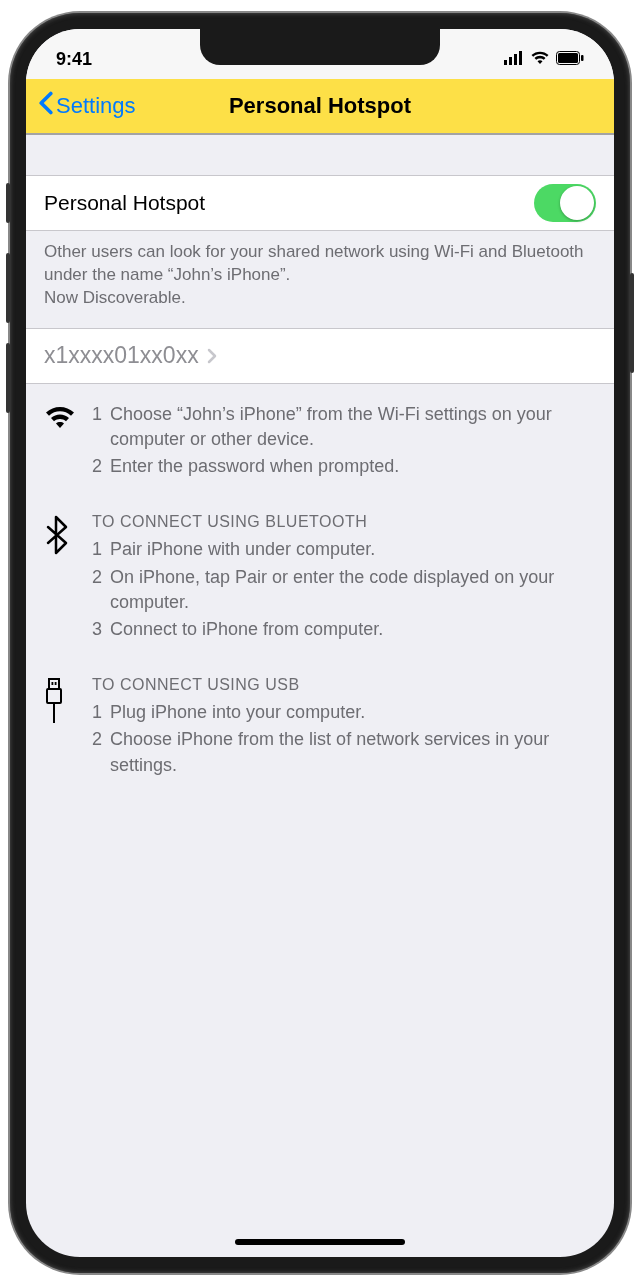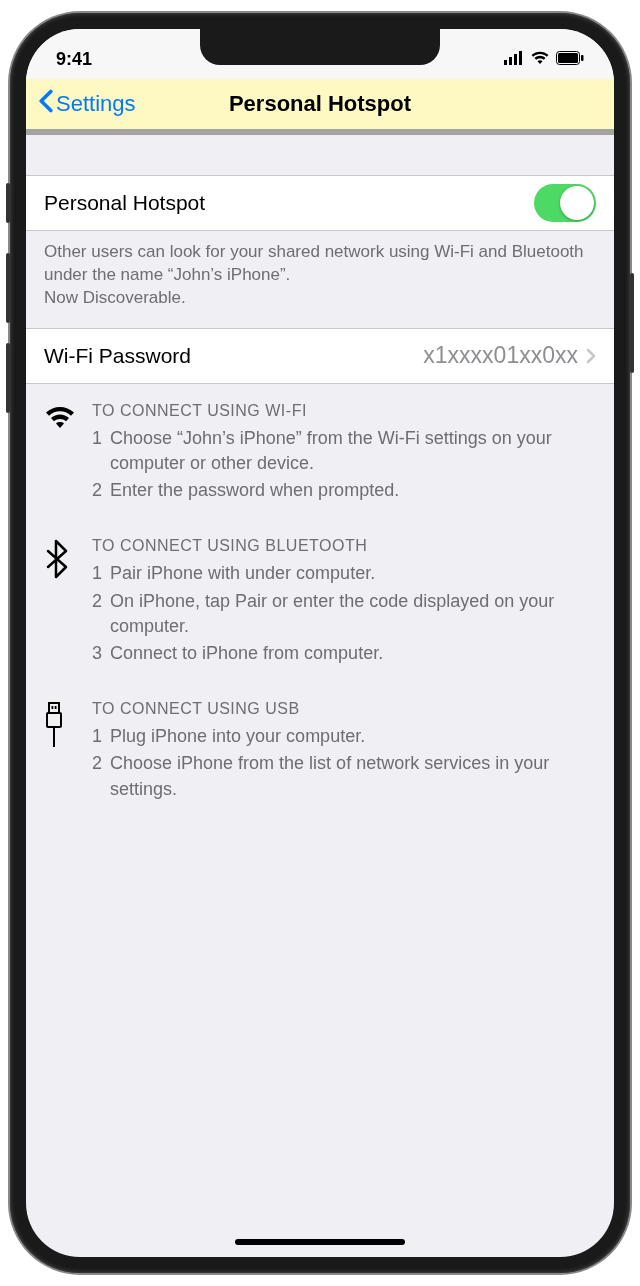--- a/index.html
+++ b/index.html
@@ -50,22 +50,22 @@
     background: #f7f7f7;
     font-weight: 600;
     font-size: 18px;
     position: relative;
     z-index: 5;
   }
   .status-left { width: 100px; padding-top: 10px; }
   .status-right { width: 100px; display: flex; gap: 6px; justify-content: flex-end; align-items: center; padding-top: 10px; }
   .nav-bar {
     height: 56px;
-    background: #fef9c3;
-    border-bottom: 6px solid #a3a3a3;
+    background: #fde047;
+    border-bottom: 2px solid #a3a3a3;
     display: flex;
     align-items: center;
     position: relative;
   }
   .nav-back {
     display: flex;
     align-items: center;
     color: #007aff;
     font-size: 22px;
     padding-left: 12px;
@@ -218,37 +218,35 @@
           <div class="knob"></div>
         </div>
       </div>
 
       <div class="footer-text">
         <div>Other users can look for your shared network using Wi-Fi and Bluetooth under the name “John’s iPhone”.</div>
         <div>Now Discoverable.</div>
       </div>
 
       <div class="cell">
-        <div class="label">Wi-Fi Password</div>
         <div class="value">x1xxxx01xx0xx</div>
         <span class="chevron">
           <svg width="10" height="16" viewBox="0 0 10 16">
               <path d="M2 2 L8 8 L2 14" stroke="#c7c7cc" stroke-width="2.5" fill="none" stroke-linecap="round" stroke-linejoin="round"></path>
             </svg>
         </span>
       </div>
 
       <div class="instruction-block">
         <div class="instruction-icon">
           <svg width="32" height="26" viewBox="0 0 32 26">
               <path d="M16 24 L12 19.5 C14.2 17.6 17.8 17.6 20 19.5 Z M7 14 C12 9.3 20 9.3 25 14 L22 17.2 C18.7 14.2 13.3 14.2 10 17.2 Z M2 8.5 C9.7 1 22.3 1 30 8.5 L27 11.7 C20.9 5.8 11.1 5.8 5 11.7 Z" fill="#000"></path>
             </svg>
         </div>
         <div class="instruction-body">
-          <div class="instruction-title">TO CONNECT USING WI-FI</div>
           <div class="instruction-step">
               <span class="num">1</span>
               <span class="txt">Choose “John’s iPhone” from the Wi-Fi settings on your computer or other device.</span>
             </div>
           <div class="instruction-step">
               <span class="num">2</span>
               <span class="txt">Enter the password when prompted.</span>
             </div>
         </div>
       </div>

